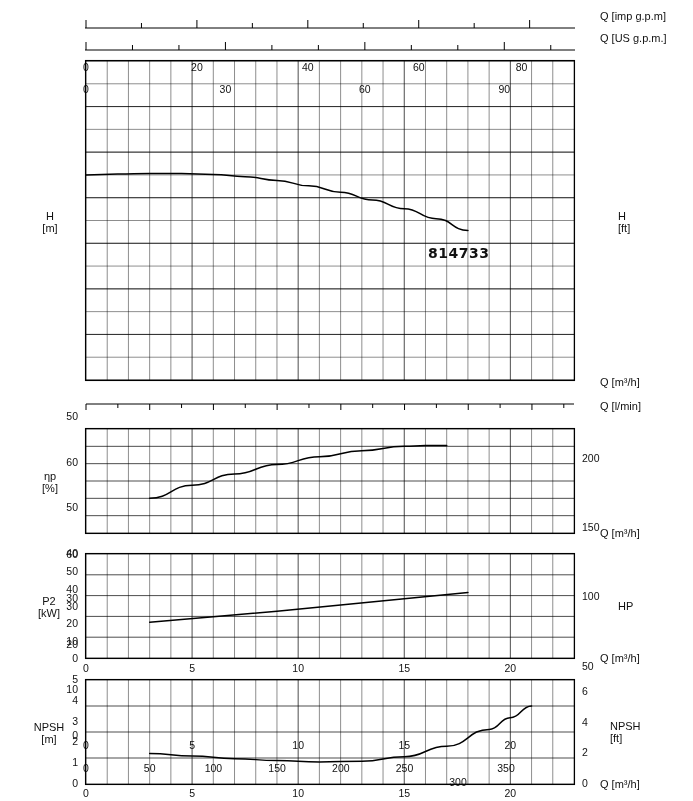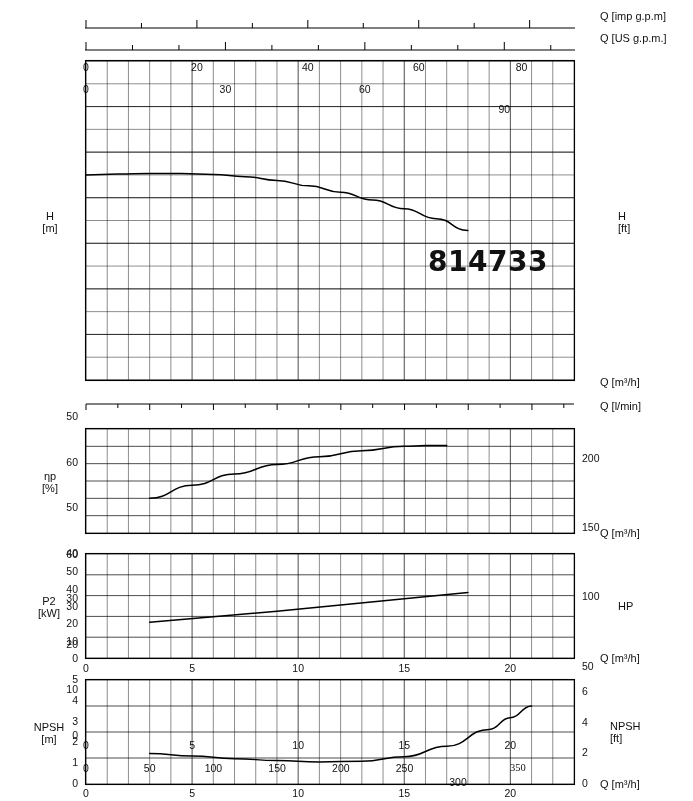--- a/index.html
+++ b/index.html
@@ -10,21 +10,21 @@
   .tick{font-size:10.5px;color:#111;white-space:nowrap;text-align:center;}
   .ticky{font-size:10.5px;color:#111;white-space:nowrap;text-align:right;}
   .axis-name{font-size:11px;line-height:12px;color:#111;white-space:nowrap;}
   svg{display:block;}
   .gridline{stroke:#000;stroke-width:.7;}
   .gridline.minor{stroke:#000;stroke-width:.45;}
   .frame{fill:none;stroke:#000;stroke-width:1.1;}
   .curve{fill:none;stroke:#000;stroke-width:1.5;stroke-linecap:round;stroke-linejoin:round;}
   .axisline{stroke:#000;stroke-width:1;}
   .tickmark{stroke:#000;stroke-width:1;}
-  .code{font-size:28px;font-weight:bold;letter-spacing:.5px;font-family:"DejaVu Sans",sans-serif;text-align:right;}
+  .code{font-size:14px;font-weight:bold;letter-spacing:.5px;font-family:"DejaVu Sans",sans-serif;text-align:right;}
 </style>
 </head>
 <body>
 
 <div class="root">
 
   <div class="abs" style="left:0;top:0;width:693px;height:58px;">
     <svg width="693" height="58">
 
       <line class="axisline" x1="85" y1="28" x2="575" y2="28"></line>
@@ -57,21 +57,21 @@
         <div class="abs tick" style="left: 72px; top: 3px; width: 28px; text-align: center;">0</div>
         <div class="abs tick" style="left: 182.909px; top: 3px; width: 28px; text-align: center;">20</div>
         <div class="abs tick" style="left: 293.818px; top: 3px; width: 28px; text-align: center;">40</div>
         <div class="abs tick" style="left: 404.727px; top: 3px; width: 28px; text-align: center;">60</div>
         <div class="abs tick" style="left: 515.636px; top: 3px; width: 28px; text-align: left;">80</div>
       </div>
     <div class="abs" id="top-tick-labels-2">
         <div class="abs tick" style="left: 72px; top: 25px; width: 28px; text-align: center;">0</div>
         <div class="abs tick" style="left: 211.429px; top: 25px; width: 28px; text-align: center;">30</div>
         <div class="abs tick" style="left: 350.857px; top: 25px; width: 28px; text-align: center;">60</div>
-        <div class="abs tick" style="left: 490.286px; top: 25px; width: 28px; text-align: center; margin-top: 20px;">90</div>
+        <div class="abs tick" style="left: 490.286px; top: 25px; width: 28px; text-align: center;">90</div>
       </div>
     <div class="abs lbl" style="left:600px;top:11px;text-align:right;">Q [imp g.p.m]</div>
     <div class="abs lbl" style="left:600px;top:33px;">Q [US g.p.m.]</div>
   </div>
 
   <div class="abs" style="left:0;top:55px;width:693px;height:355px;">
     <svg width="693" height="355">
       <g id="grid-head">
           <line class="gridline" x1="86.00" y1="6" x2="86.00" y2="325"></line>
           <line class="gridline minor" x1="107.22" y1="6" x2="107.22" y2="325"></line>
@@ -167,21 +167,21 @@
         <div class="abs tick" style="left: 496.348px; top: 329px; width: 28px; text-align: center;">20</div>
       </div>
     <div class="abs" id="xb2-head">
         <div class="abs tick" style="left: 70px; top: 352px; width: 32px; text-align: center;">0</div>
         <div class="abs tick" style="left: 133.708px; top: 352px; width: 32px; text-align: center;">50</div>
         <div class="abs tick" style="left: 197.415px; top: 352px; width: 32px; text-align: center;">100</div>
         <div class="abs tick" style="left: 261.123px; top: 352px; width: 32px; text-align: center;">150</div>
         <div class="abs tick" style="left: 324.83px; top: 352px; width: 32px; text-align: center;">200</div>
         <div class="abs tick" style="left: 388.538px; top: 352px; width: 32px; text-align: center;">250</div>
         <div class="abs tick" style="left: 442px; top: 352px; width: 32px; text-align: center; margin-top: 14px;">300</div>
-        <div class="abs tick" style="left: 510px; top: 352px; width: 32px; text-align: left; font-family: Liberation Serif, serif;">350</div>
+        <div class="abs tick" style="left: 490px; top: 352px; width: 32px; text-align: center;">350</div>
       </div>
 
     <div class="abs axis-name" style="left:30px;top:155px;text-align:center;width:40px;">
       <div>H</div>
       <div>[m]</div>
     </div>
     <div class="abs axis-name" style="left:618px;top:155px;width:50px;">
       <div>H</div>
       <div>[ft]</div>
     </div>

